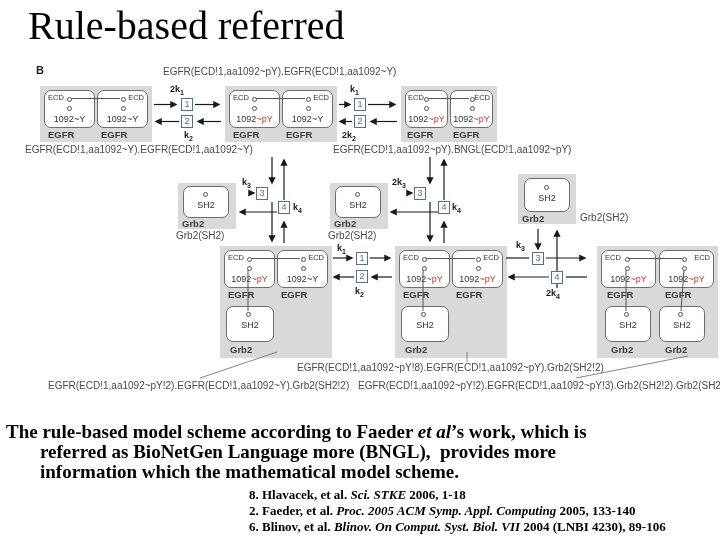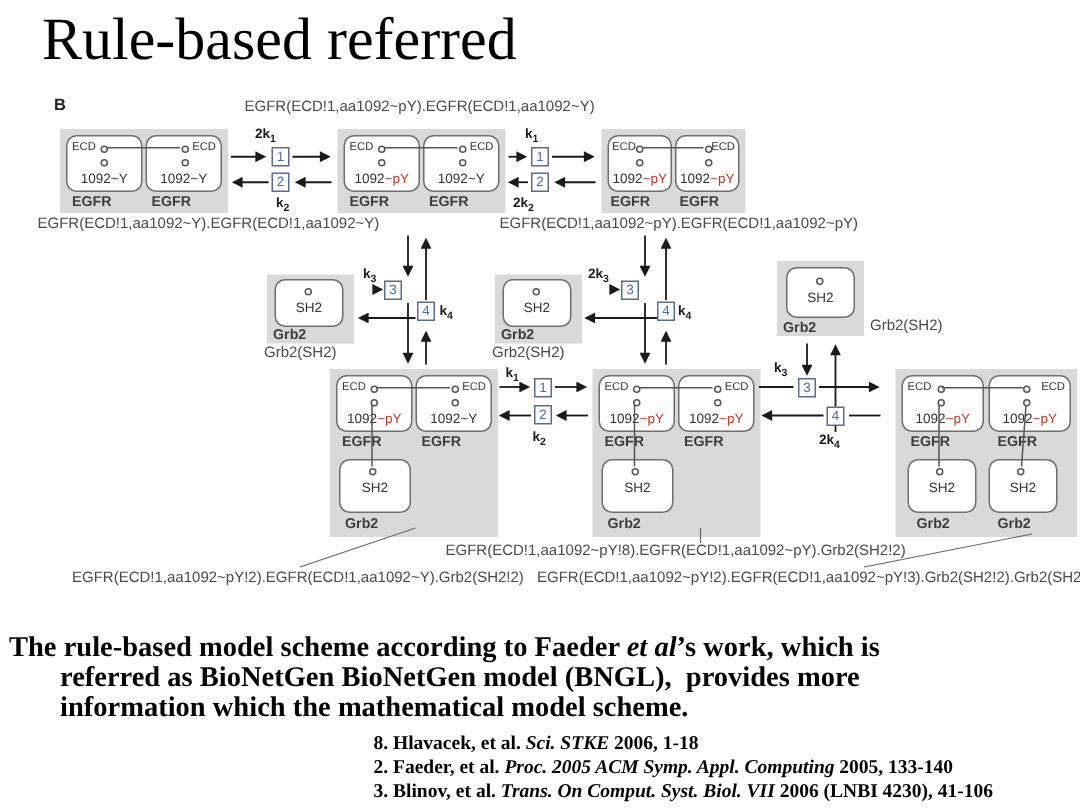--- a/index.html
+++ b/index.html
@@ -28,21 +28,21 @@
   .ref i{}
 </style>
 </head>
 <body>
 
 <div class="abs title">Rule-based referred</div>
 <div class="abs panel">B</div>
 
 <div class="abs spec" style="left:163px;top:66px">EGFR(ECD!1,aa1092~pY).EGFR(ECD!1,aa1092~Y)</div>
 <div class="abs spec" style="left:25px;top:144px">EGFR(ECD!1,aa1092~Y).EGFR(ECD!1,aa1092~Y)</div>
-<div class="abs spec" style="left:333px;top:144px">EGFR(ECD!1,aa1092~pY).EGFR(ECD!1,aa1092~pY)</div>
+<div class="abs spec" style="left:333px;top:144px">EGFR(ECD!1,aa1092~pY).BNGL(ECD!1,aa1092~pY)</div>
 <div class="abs spec" style="left:176px;top:230px">Grb2(SH2)</div>
 <div class="abs spec" style="left:328px;top:230px">Grb2(SH2)</div>
 <div class="abs spec" style="left:580px;top:212px">Grb2(SH2)</div>
 <div class="abs spec" style="left:297px;top:362px">EGFR(ECD!1,aa1092~pY!8).EGFR(ECD!1,aa1092~pY).Grb2(SH2!2)</div>
 <div class="abs spec" style="left:48px;top:380px">EGFR(ECD!1,aa1092~pY!2).EGFR(ECD!1,aa1092~Y).Grb2(SH2!2)</div>
 <div class="abs spec" style="left:358px;top:380px">EGFR(ECD!1,aa1092~pY!2).EGFR(ECD!1,aa1092~pY!3).Grb2(SH2!2).Grb2(SH2!</div>
 
 <div class="abs cx" style="left:40px;top:86px;width:112px;height:56px">
   <div class="unit" style="left:4px;top:4px;width:51px">
     <span class="ecd" style="left:3px">ECD</span>
@@ -264,18 +264,18 @@
 <div class="abs rate" style="left:242px;top:177px"><span>k</span><sub>3</sub></div>
 <div class="abs rate" style="left:293px;top:202px"><span>k</span><sub>4</sub></div>
 <div class="abs rate" style="left:392px;top:177px"><span>2k</span><sub>3</sub></div>
 <div class="abs rate" style="left:452px;top:202px"><span>k</span><sub>4</sub></div>
 <div class="abs rate" style="left:337px;top:243px"><span>k</span><sub>1</sub></div>
 <div class="abs rate" style="left:355px;top:286px"><span>k</span><sub>2</sub></div>
 <div class="abs rate" style="left:516px;top:240px"><span>k</span><sub>3</sub></div>
 <div class="abs rate" style="left:546px;top:288px"><span>2k</span><sub>4</sub></div>
 
 <div class="bline" style="left:6px;top:421px"><span>The rule-based model scheme according to Faeder </span><i>et al</i><span>’s work, which is</span></div>
-<div class="bline" style="left:40px;top:441px">referred as BioNetGen BioNetGen model (BNGL),  provides more</div>
+<div class="bline" style="left:40px;top:441px">referred as BioNetGen Language more (BNGL),  provides more</div>
 <div class="bline" style="left:40px;top:461px">information which the mathematical model scheme.</div>
 
 <div class="ref" style="top:487px"><span>8. Hlavacek, et al. </span><i>Sci. STKE</i><span> 2006, 1-18</span></div>
 <div class="ref" style="top:503px"><span>2. Faeder, et al. </span><i>Proc. 2005 ACM Symp. Appl. Computing</i><span> 2005, 133-140</span></div>
-<div class="ref" style="top:519px"><span>3. Blinov, et al. </span><i>Trans. On Comput. Syst. Biol. VII</i><span> 2006 (LNBI 4230), 41-106</span></div>
+<div class="ref" style="top:519px"><span>6. Blinov, et al. </span><i>Blinov. On Comput. Syst. Biol. VII</i><span> 2004 (LNBI 4230), 89-106</span></div>
 
 </body></html>

